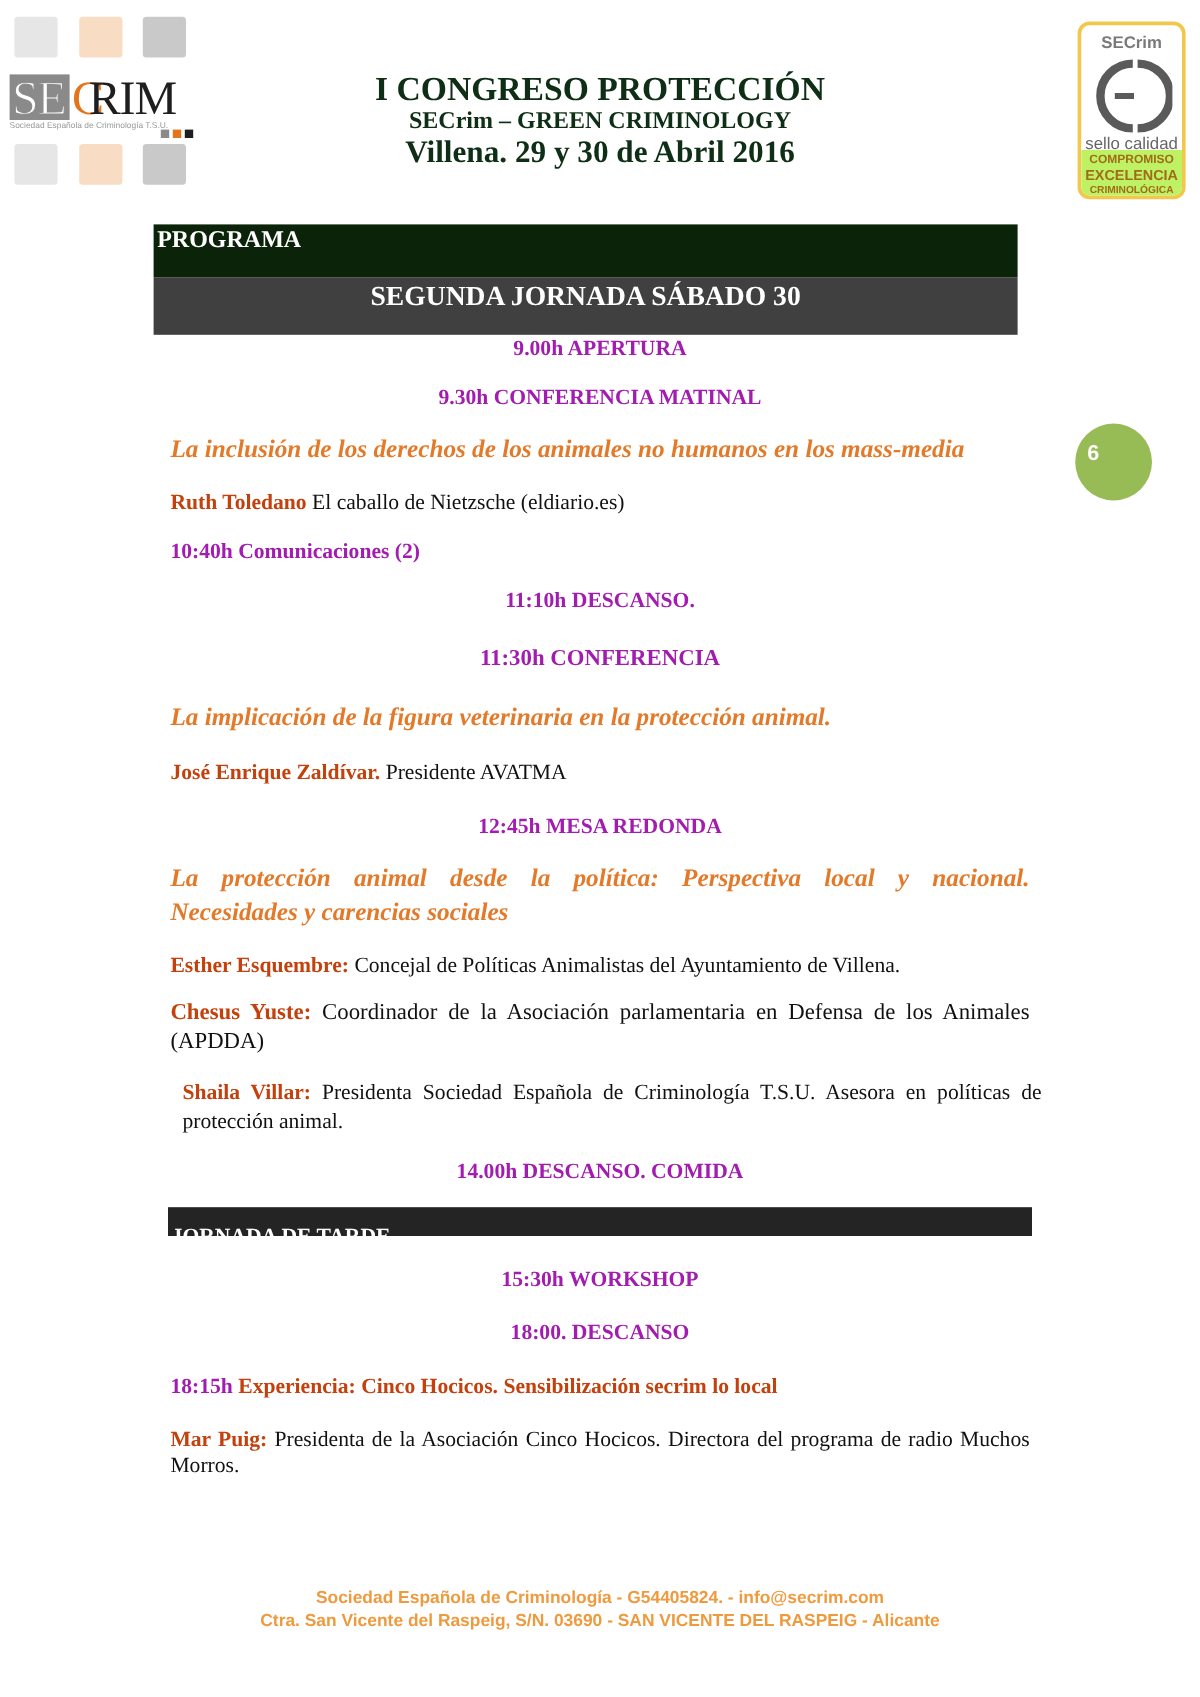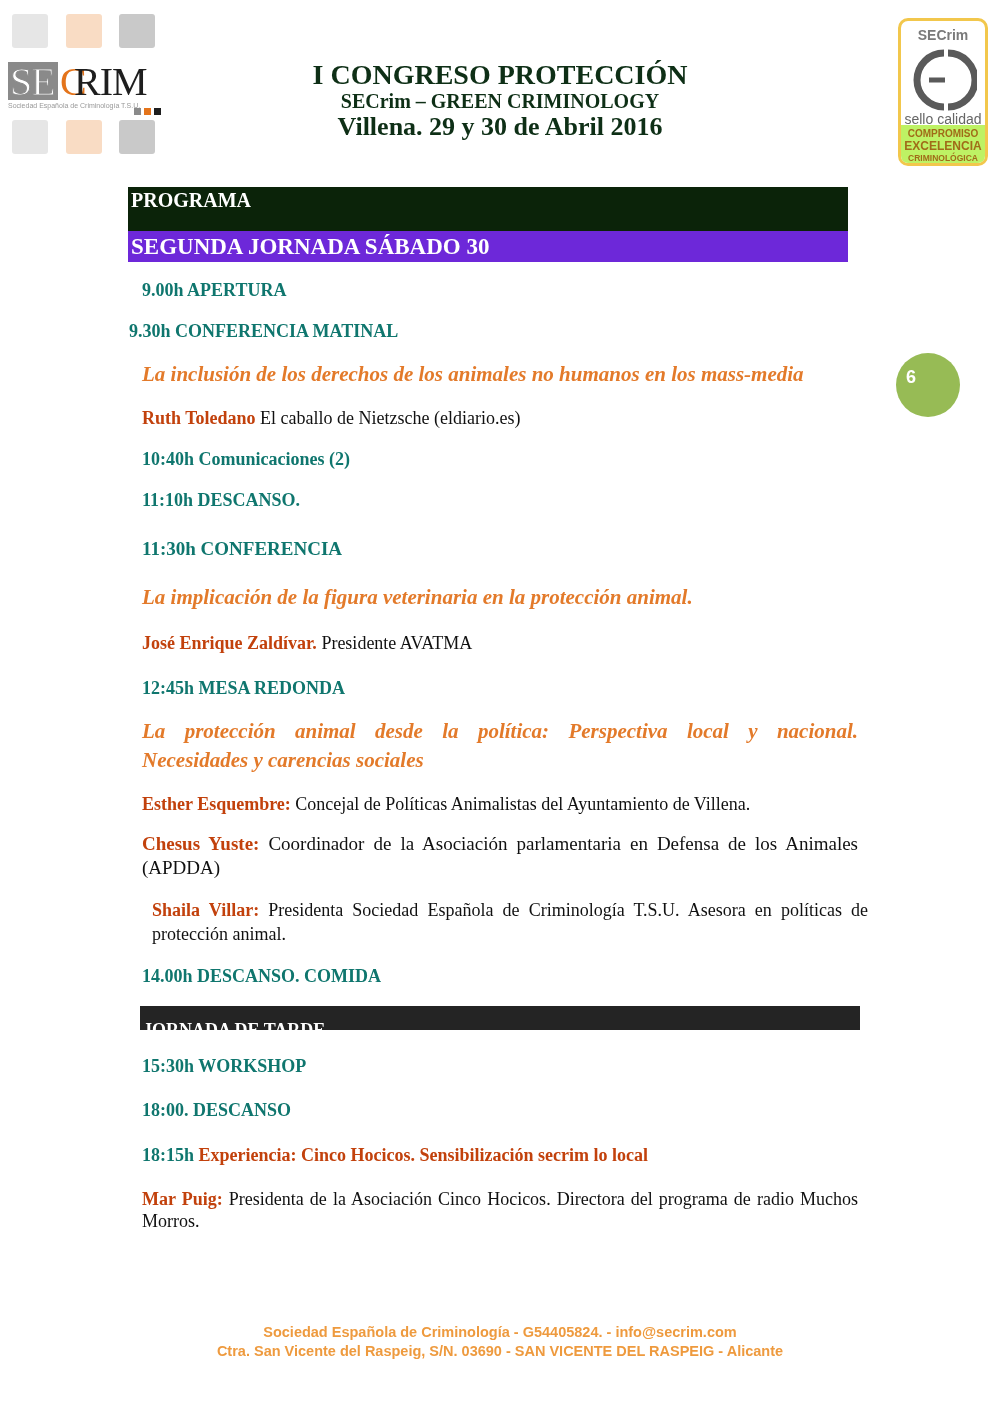--- a/index.html
+++ b/index.html
@@ -33,25 +33,25 @@
   .seal .b2 { font-size: 12px; }
   .seal .b3 { font-size: 8.5px; }
 
   
   .page-num { position: absolute; left: 896px; top: 353px; width: 64px; height: 64px; border-radius: 50%; background: #97bb55; }
   .page-num span { position: absolute; left: 10px; top: 14px; font-family: "Liberation Sans", sans-serif; font-weight: bold; font-size: 18px; color: #fff; }
 
   
   .content { position: absolute; left: 128px; top: 187px; width: 720px; }
   .bar-dark { background: #0b2309; height: 44px; color: #fff; font-weight: bold; font-size: 20px; padding: 2px 3px; box-sizing: border-box; }
-  .bar-orange { background: #6d28d9; height: 31px; color: #fff; font-weight: bold; font-size: 23px; padding: 1px 3px; box-sizing: border-box; line-height: 30px; }
+  .bar-orange { background: #404040; height: 48px; color: #fff; font-weight: bold; font-size: 23px; padding: 1px 3px; box-sizing: border-box; line-height: 30px; text-align: center; }
   .bar-black { background: #242424; height: 24px; color: #fff; font-weight: bold; font-size: 18px; padding: 12px 3px; box-sizing: border-box; line-height: 24px; }
 
   .item { position: absolute; left: 2px; width: 716px; font-size: 18px; line-height: 24px; }
-  .time { color: #0f766e; font-weight: bold; }
+  .time { color: #a21caf; font-weight: bold; text-align: center; }
   .talk { color: #e37a2a; font-weight: bold; font-style: italic; font-size: 21px; line-height: 29px; }
   .justify { text-align: justify; text-align-last: justify; }
   .spk { color: #c2410c; font-weight: bold; }
   .desc { color: #111; text-align: center; }
   .plain { text-align: justify; }
 
   
   .footer { position: absolute; left: 0; top: 1297px; width: 1000px; text-align: center; font-family: "Liberation Sans", sans-serif; font-weight: bold; font-size: 14.5px; color: #ee9a3e; line-height: 19px; margin-top: 26px; }
 </style>
 </head>
@@ -101,21 +101,21 @@
   <span>6</span>
 </div>
 
 <div class="content">
   <div class="bar-dark">PROGRAMA</div>
   <div class="bar-orange">SEGUNDA JORNADA SÁBADO 30</div>
 </div>
 
 <div>
   <div class="item time" style="left:142px;top:278px;">9.00h APERTURA</div>
-  <div class="item time" style="left:129px;top:319px;">9.30h CONFERENCIA MATINAL</div>
+  <div class="item time" style="left:142px;top:319px;">9.30h CONFERENCIA MATINAL</div>
   <div class="item talk" style="left:142px;top:360px;">La inclusión de los derechos de los animales no humanos en los mass-media</div>
   <div class="item" style="left:142px;top:406px;">
     <span class="spk">Ruth Toledano</span><span class="desc"> El caballo de Nietzsche (eldiario.es)</span>
   </div>
   <div class="item" style="left:142px;top:447px;">
     <span class="time">10:40h </span><span class="time">Comunicaciones (2)</span>
   </div>
   <div class="item time" style="left:142px;top:488px;">11:10h DESCANSO.</div>
   <div class="item time" style="left:142px;top:537px;font-size:19px;">11:30h CONFERENCIA</div>
   <div class="item talk" style="left:142px;top:583px;">La implicación de la figura veterinaria en la protección animal.</div>

